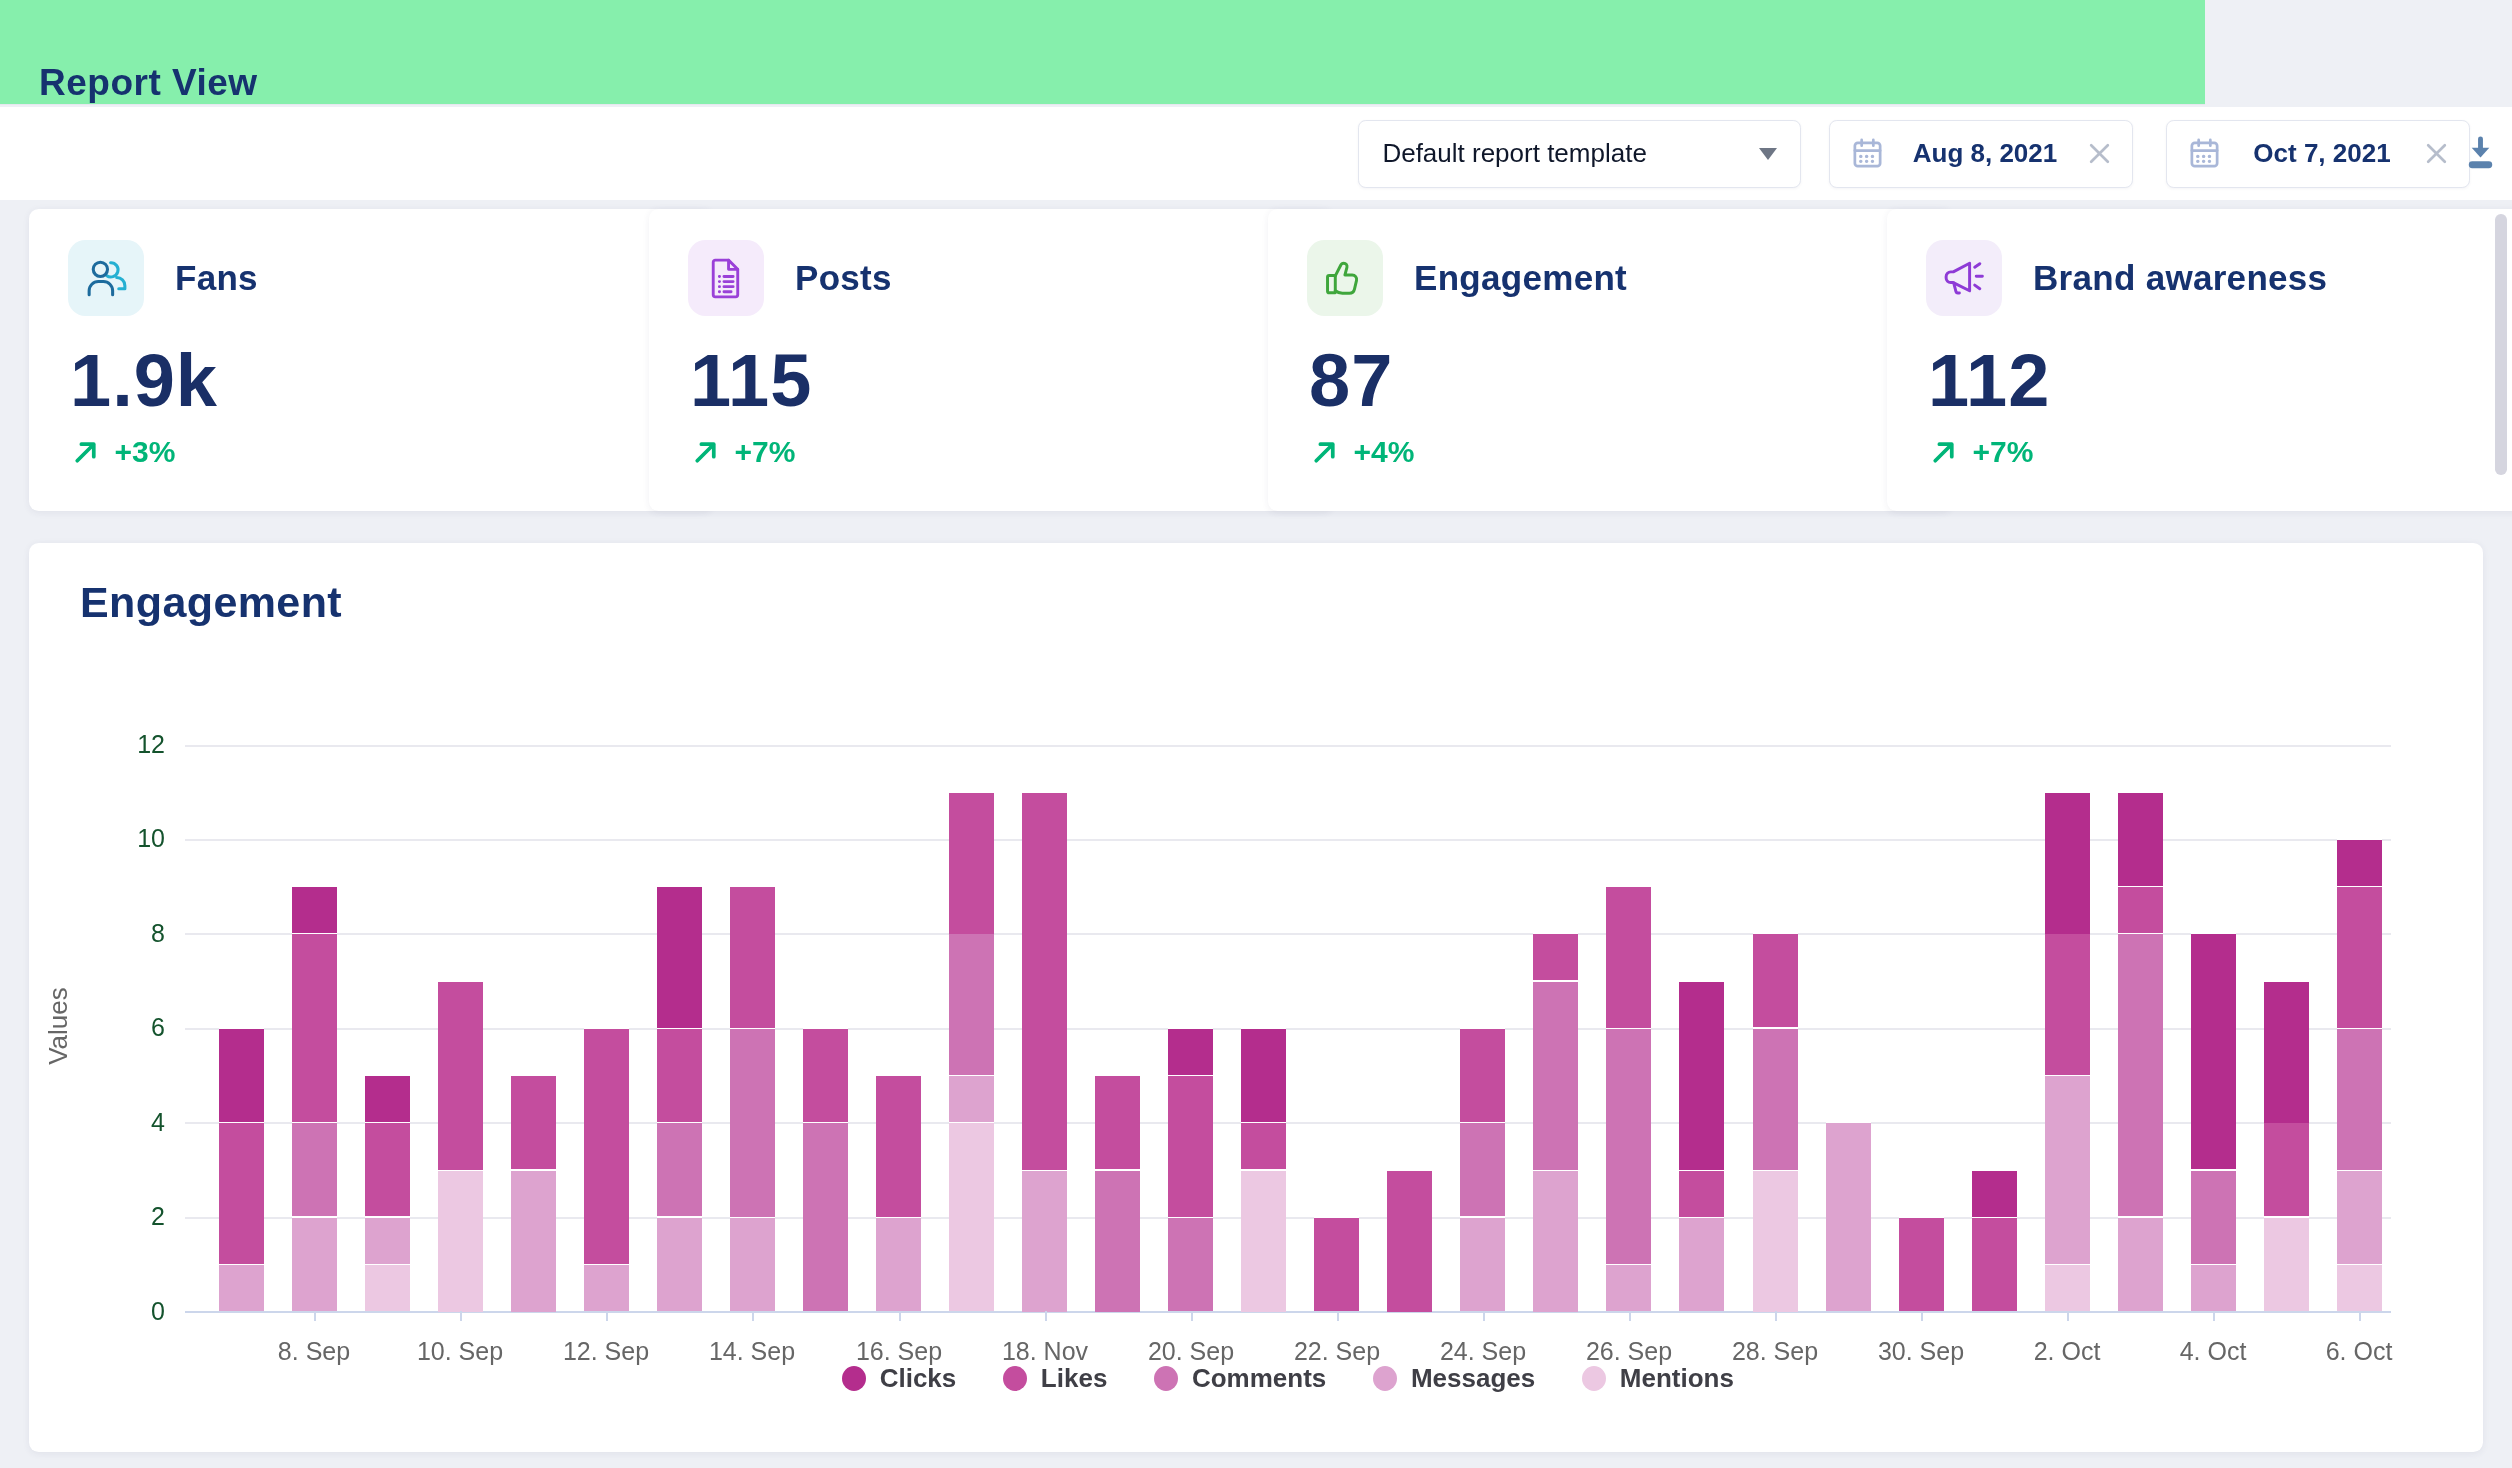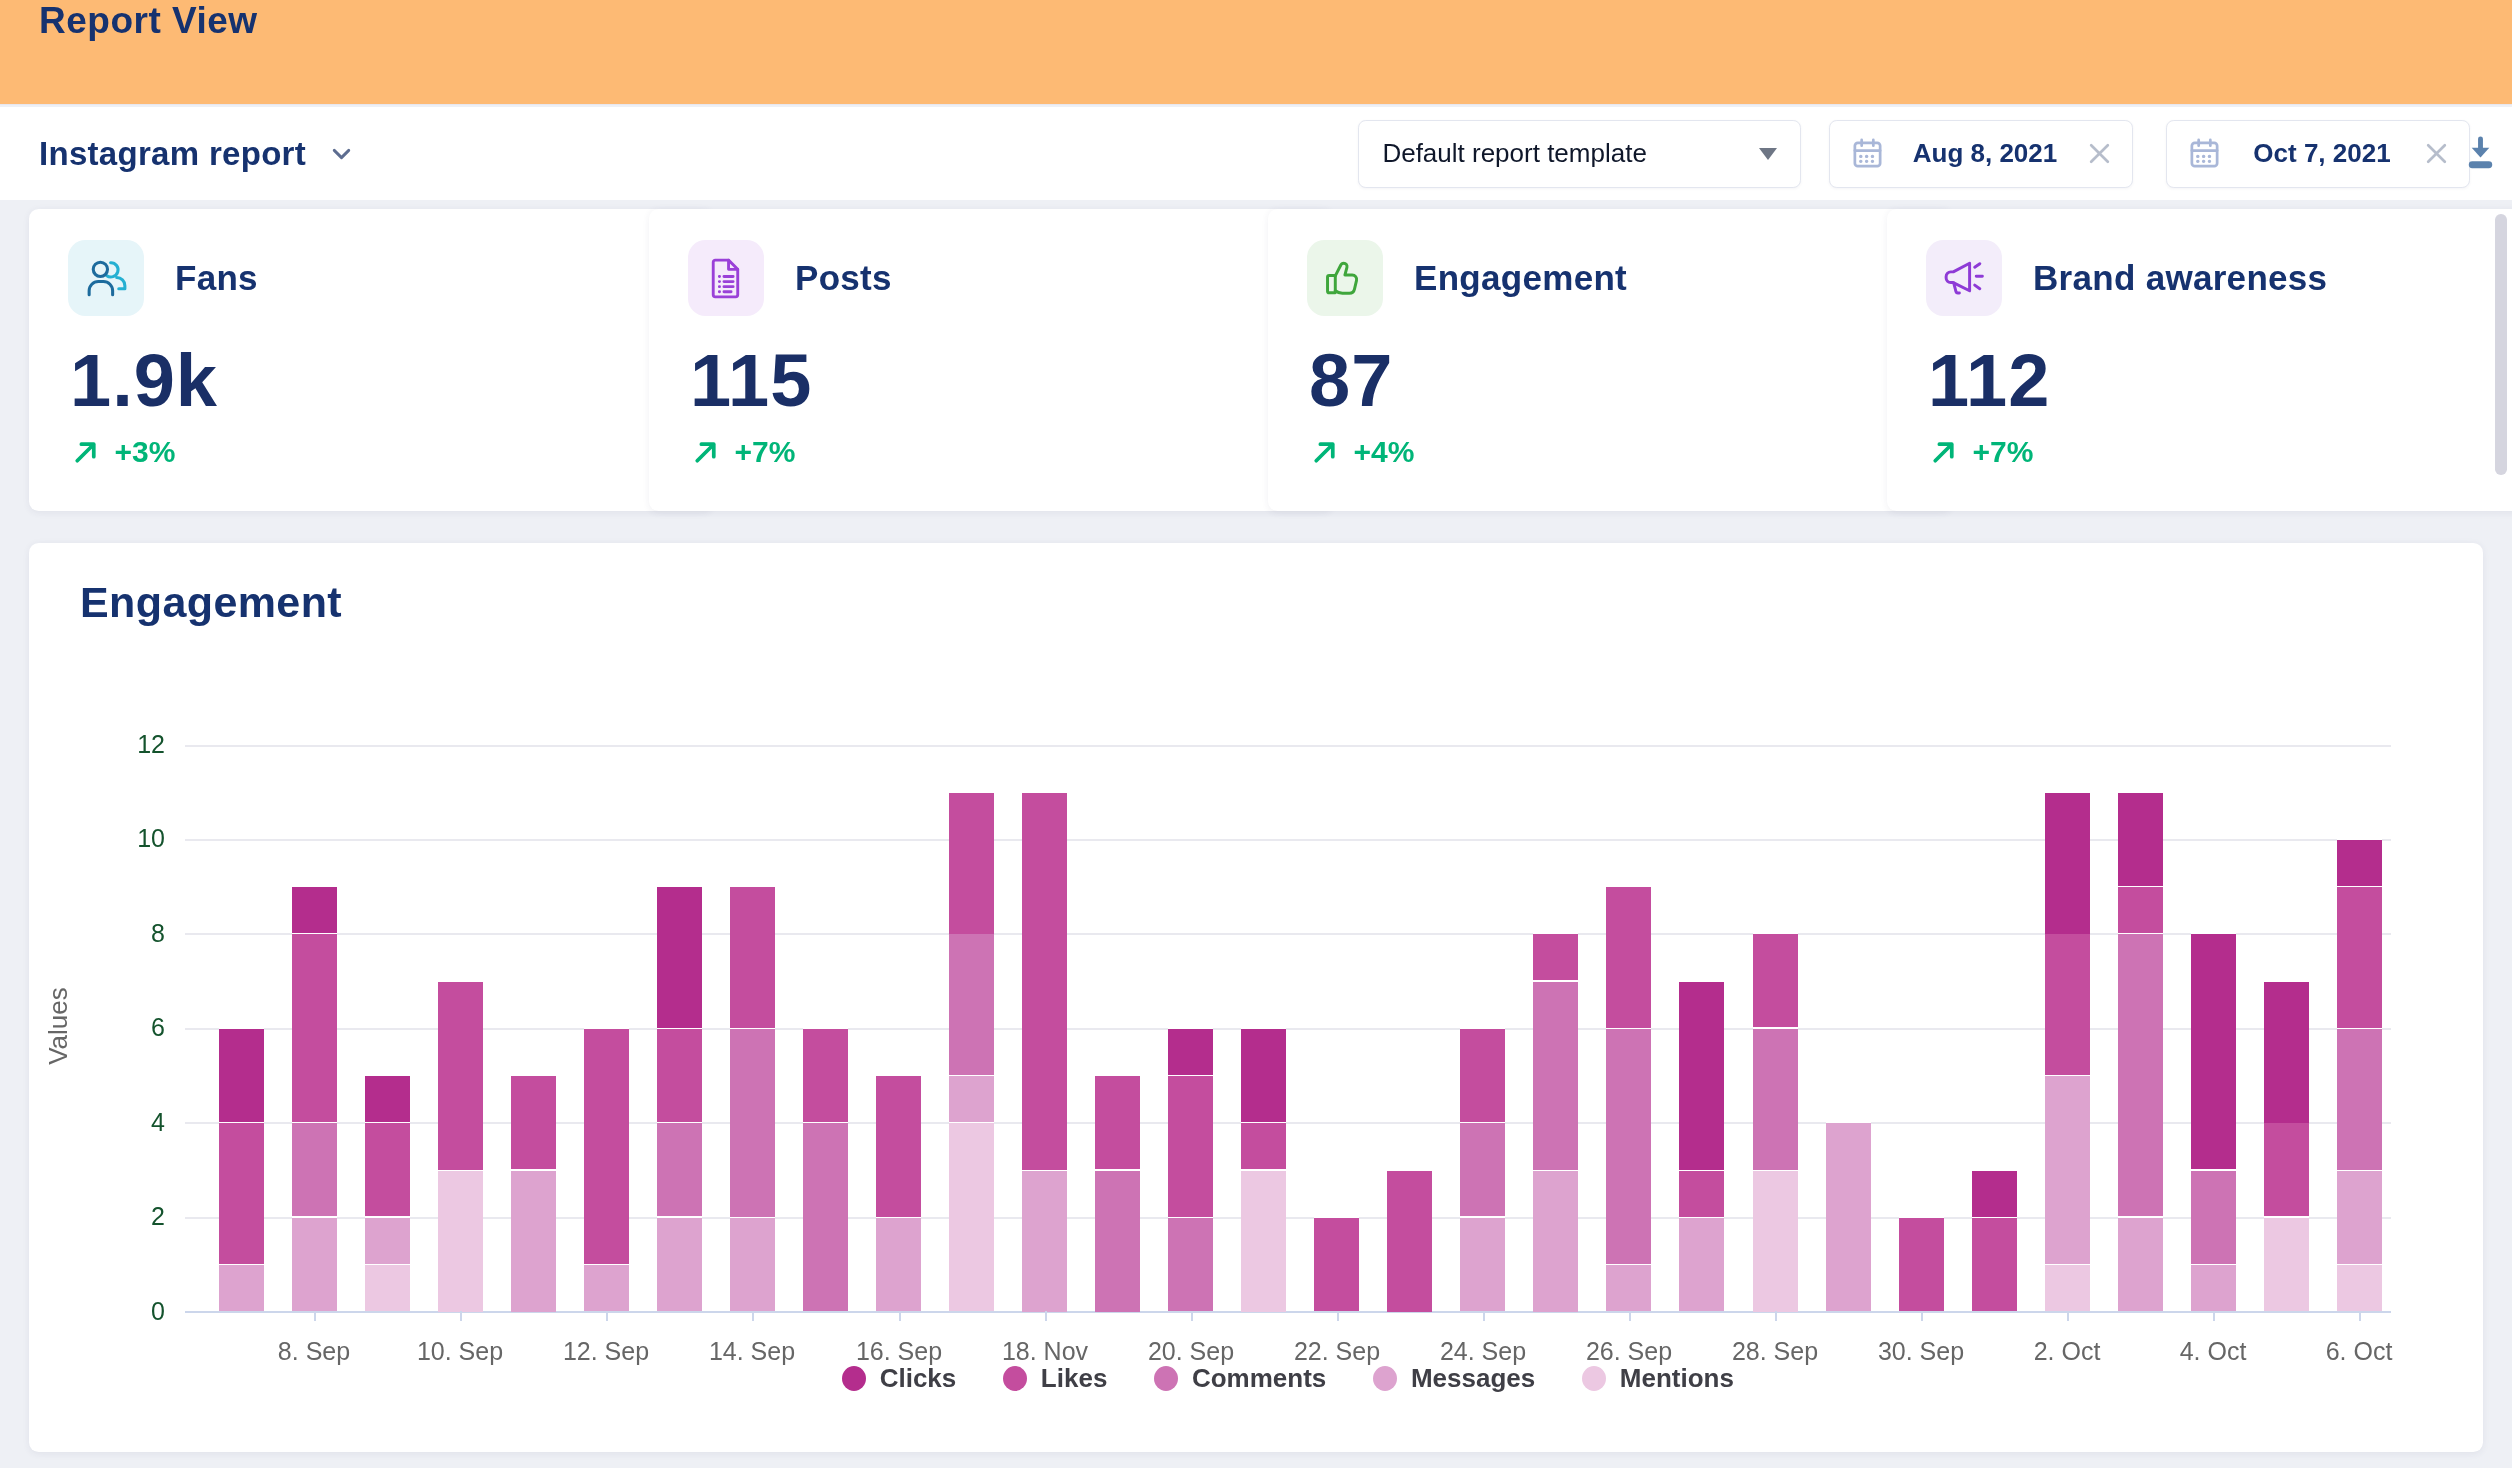--- a/index.html
+++ b/index.html
@@ -1,21 +1,21 @@
 <!DOCTYPE html>
 <html><head>
 <meta charset="utf-8">
 <style>
   * { margin:0; padding:0; box-sizing:border-box; }
   html,body { width:2512px; height:1468px; overflow:hidden;
     font-family:"Liberation Sans","DejaVu Sans",sans-serif; background:#eef0f5; }
 
   
-  .topbar { position:absolute; left:0; top:0; width:2512px; height:105px;
-    background:#fdba74; border-bottom:1.9px solid #e7e7ef; display:flex; align-items:flex-start; }
+  .topbar { position:absolute; left:0; top:0; width:2205px; height:105px;
+    background:#86efac; border-bottom:1.9px solid #e7e7ef; display:flex; align-items:flex-end; }
   .topbar h1 { margin-left:39px; font-size:37px; font-weight:600; color:#16326f; letter-spacing:0.5px; }
 
   
   .toolbar { position:absolute; left:0; top:107px; width:2512px; height:93px; background:#ffffff; }
   .report-picker { position:absolute; left:39px; top:0; height:93px; display:flex; align-items:center; gap:21.4px; cursor:pointer; }
   .report-picker .rp-label { font-size:33px; font-weight:700; color:#16326f; letter-spacing:0.3px; }
 
   .ctl { position:absolute; top:12.7px; height:68px; background:#fff; border:1.9px solid #e3e6ef;
     border-radius:7.8px; display:flex; align-items:center; box-shadow:0 1px 2.9px rgba(50,50,90,.05); }
   .template-select { left:1358px; width:443px; padding:0 23.4px; justify-content:space-between; cursor:pointer; }
@@ -69,26 +69,20 @@
   svg { display:block; }
 </style>
 </head>
 <body>
 
 <header class="topbar" data-name="page-header">
   <h1 data-name="page-title">Report View</h1>
 </header>
 
 <div class="toolbar" data-name="toolbar">
-  <div class="report-picker" data-name="report-name-dropdown">
-    <span class="rp-label" data-name="report-name">Instagram report</span>
-    <svg width="29" height="29" viewBox="0 0 28 28" data-name="chevron-down-icon">
-      <path d="M7 11 l7 7 7 -7" stroke="#5d6d90" stroke-width="2.8" fill="none" stroke-linecap="round" stroke-linejoin="round"></path>
-    </svg>
-  </div>
 
   <div class="ctl template-select" data-name="template-select">
     <span class="ts-label" data-name="template-select-value">Default report template</span>
     <span class="caret" data-name="select-caret-icon"></span>
   </div>
 
   <div class="ctl datebox d1" data-name="date-start-input">
     <svg width="35" height="35" viewBox="0 0 36 36" fill="none" stroke="#a9b7d8" stroke-width="2.8" stroke-linecap="round" data-name="calendar-icon">
       <rect x="5" y="7" width="26" height="24" rx="3"></rect>
       <path d="M12 4 v6 M24 4 v6 M5 15 h26"></path>

